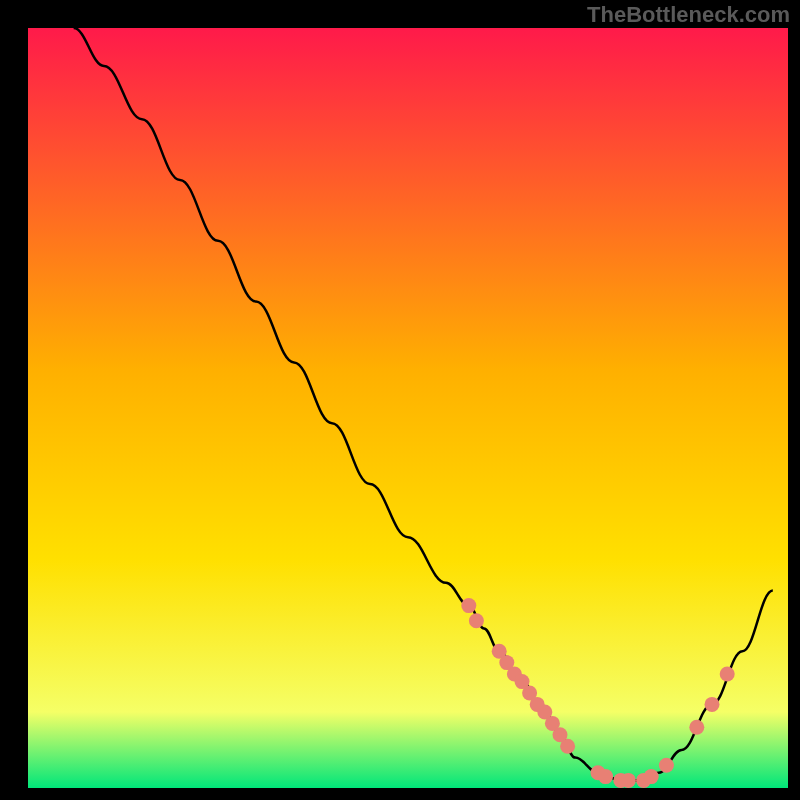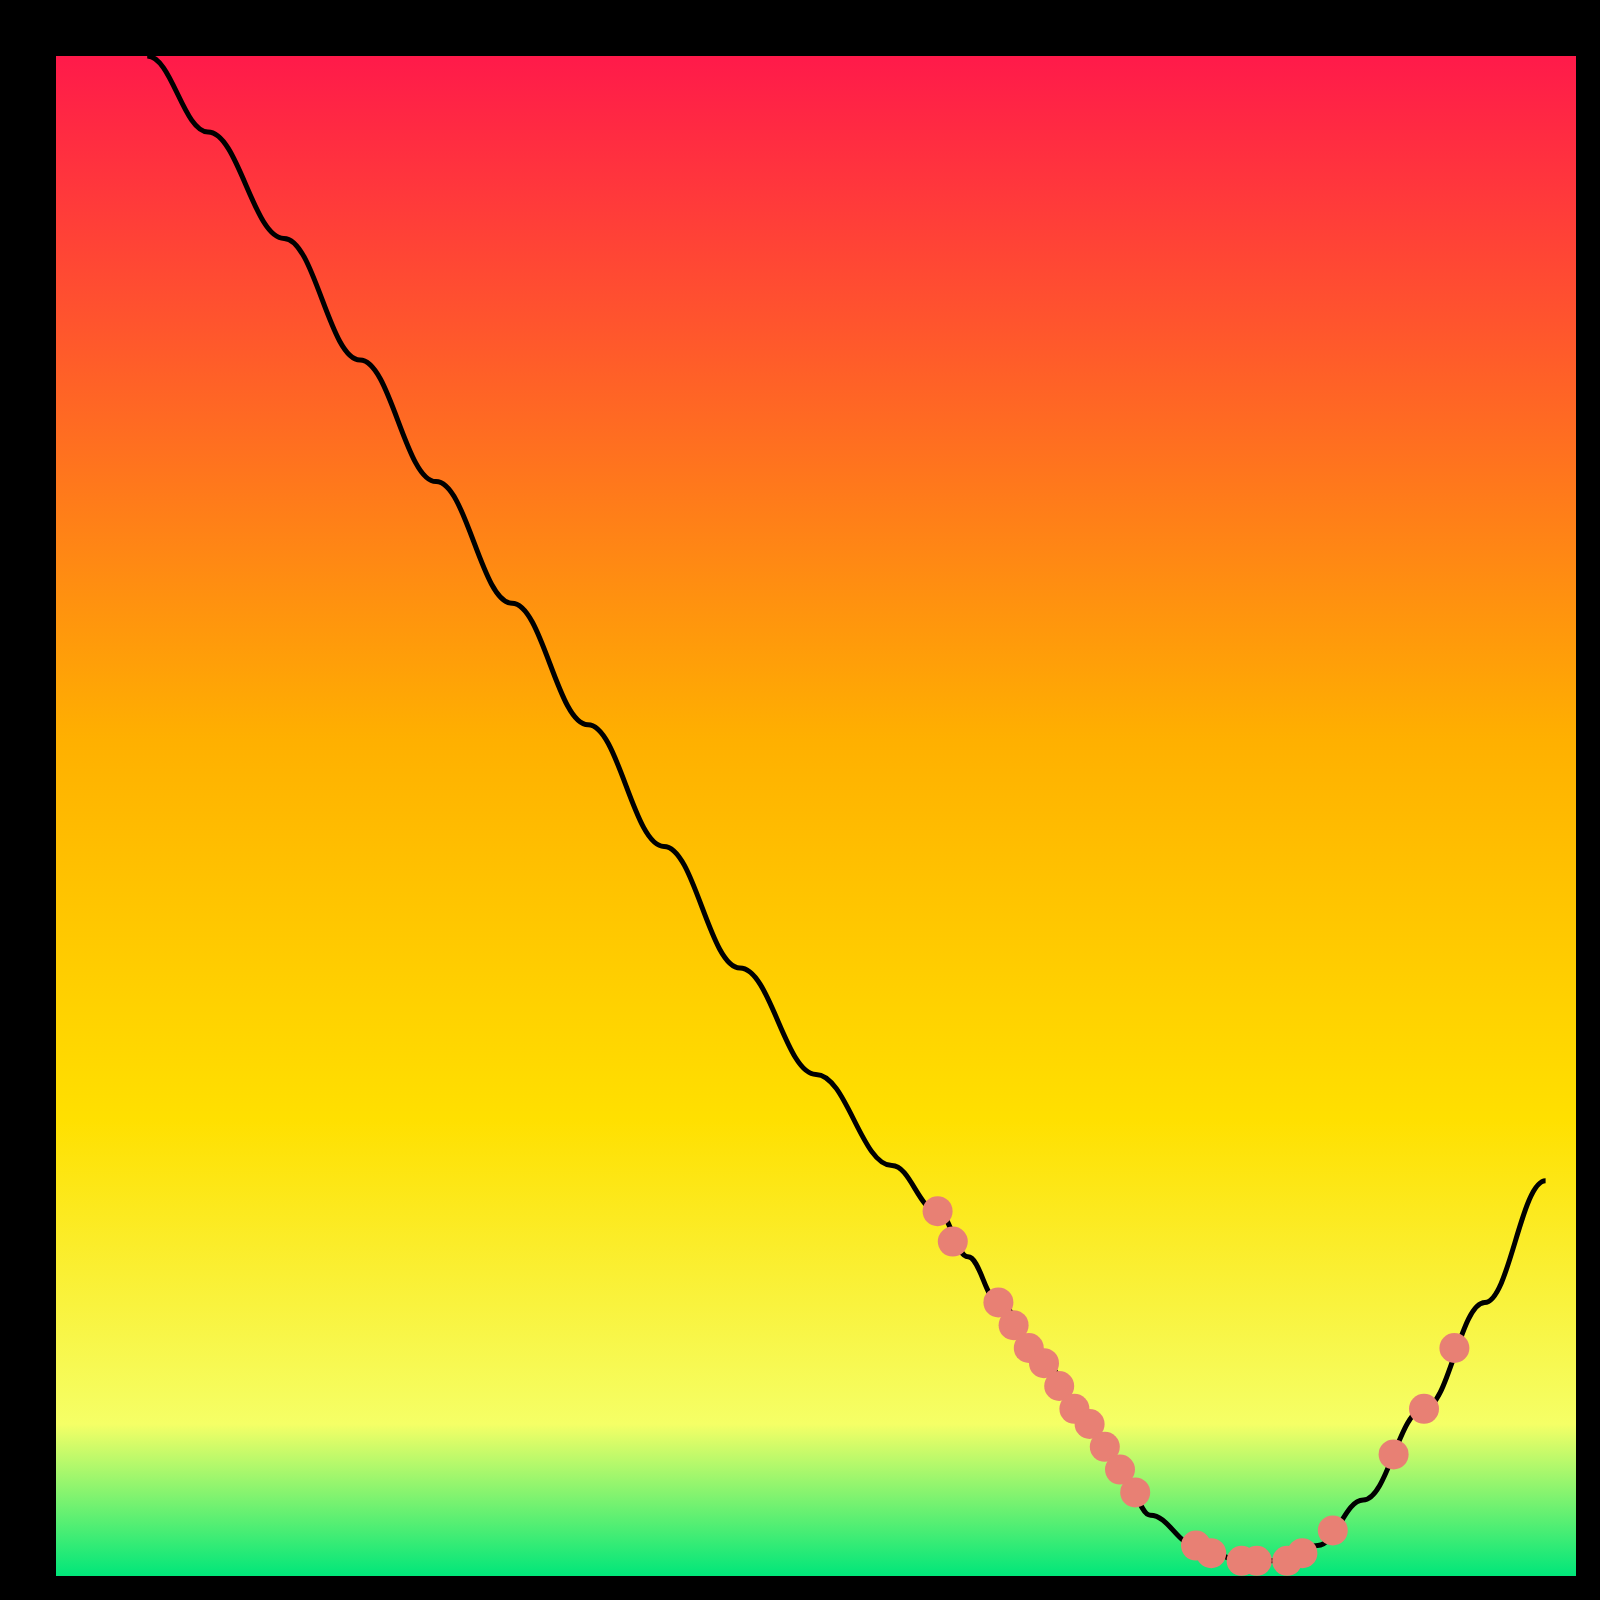--- a/index.html
+++ b/index.html
@@ -26,20 +26,21 @@
     z-index: 10;
   }
   svg {
     display: block;
   }
 </style>
 </head>
 <body>
 
 <div class="chart-container">
+  <div class="attribution">TheBottleneck.com</div>
   <svg id="chart-svg" width="800" height="800" viewBox="0 0 800 800">
     <defs>
       <linearGradient id="bg-grad" x1="0" y1="0" x2="0" y2="1">
         <stop id="g0" offset="0%" stop-color="#ff1a4a"></stop>
         <stop id="g1" offset="45%" stop-color="#ffb000"></stop>
         <stop id="g2" offset="70%" stop-color="#ffe000"></stop>
         <stop id="g3" offset="90%" stop-color="#f5ff66"></stop>
         <stop id="g4" offset="100%" stop-color="#00e67a"></stop>
       </linearGradient>
     </defs>

